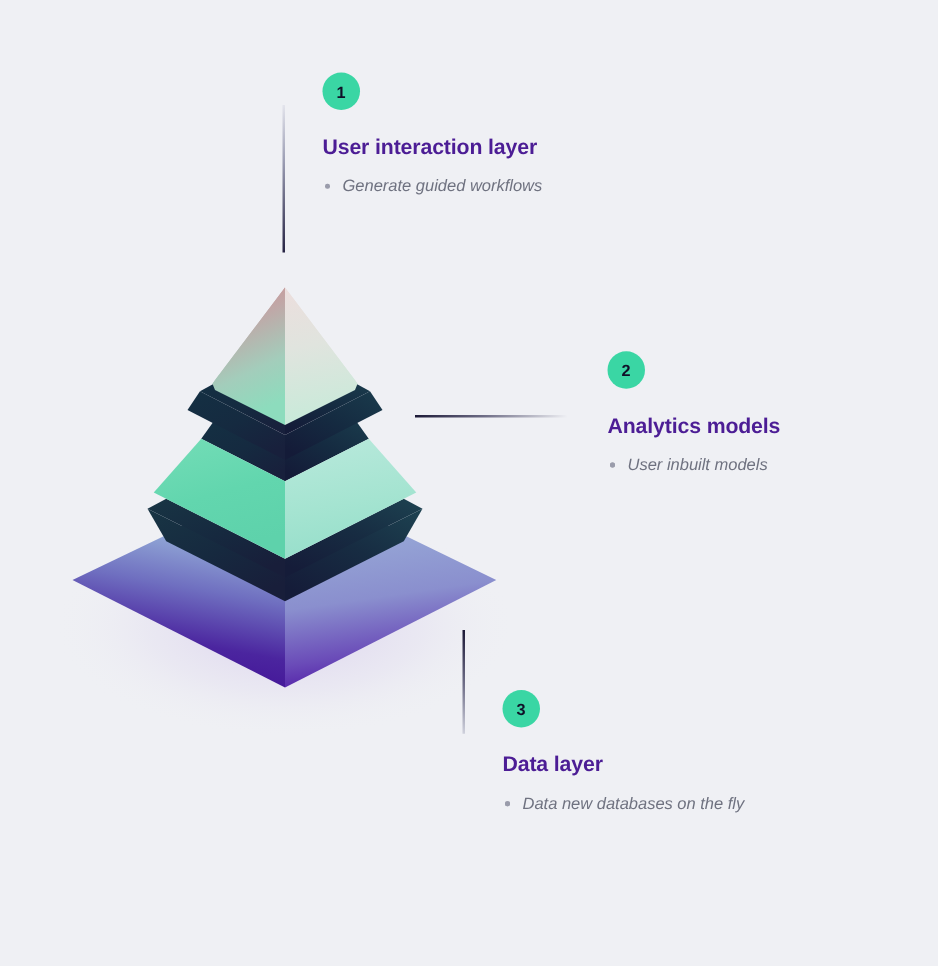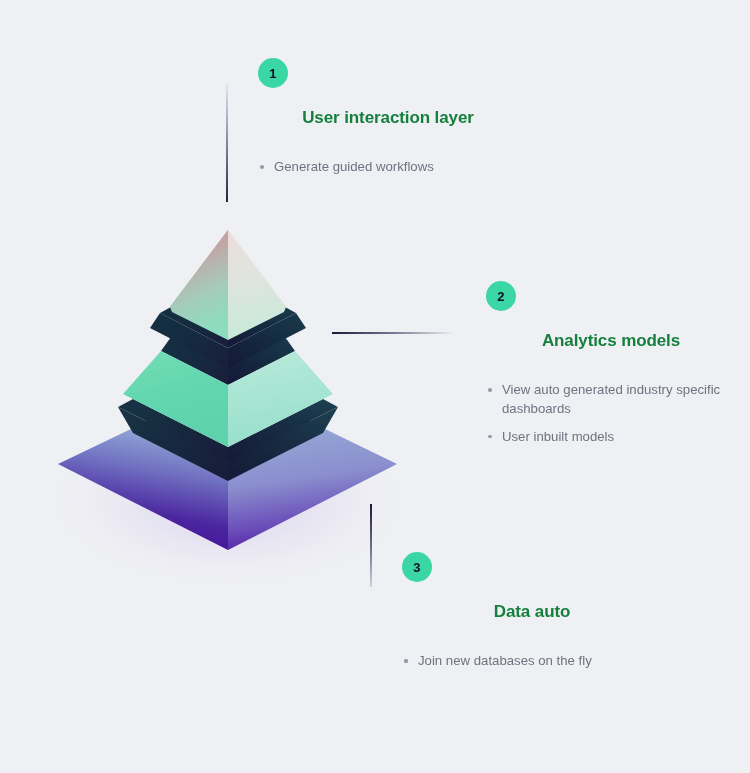--- a/index.html
+++ b/index.html
@@ -79,30 +79,30 @@
     align-items: center;
     justify-content: center;
     line-height: 1;
     letter-spacing: 0.2px;
   }
 
   .block-title {
     margin-top: 20px;
     font-size: 17px;
     font-weight: bold;
-    color: #15803d;
+    color: #4c1d95;
     letter-spacing: -0.1px;
     line-height: 1.2;
-    text-align: center;
   }
 
   ul.bullets {
     list-style: none;
-    margin: 30px 0 0 0;
+    margin: 12px 0 0 0;
     padding: 0;
+    font-style: italic;
   }
   ul.bullets li {
     position: relative;
     padding-left: 16px;
     font-size: 13.2px;
     color: #6f7280;
     line-height: 1.42;
     margin-bottom: 9px;
   }
   ul.bullets li:last-child { margin-bottom: 0; }
@@ -243,27 +243,27 @@
     <div class="block-title">User interaction layer</div>
     <ul class="bullets">
       <li><span class="dot"></span><span>Generate guided workflows</span></li>
     </ul>
   </div>
 
   <div class="block" id="block-2">
     <div class="badge">2</div>
     <div class="block-title">Analytics models</div>
     <ul class="bullets">
-      <li><span class="dot"></span><span>View auto generated industry specific dashboards</span></li>
+      <li><span class="dot"></span></li>
       <li><span class="dot"></span><span>User inbuilt models</span></li>
     </ul>
   </div>
 
   <div class="block" id="block-3">
     <div class="badge">3</div>
-    <div class="block-title">Data auto</div>
+    <div class="block-title">Data layer</div>
     <ul class="bullets">
       <li><span class="dot"></span></li>
-      <li><span class="dot"></span><span>Join new databases on the fly</span></li>
+      <li><span class="dot"></span><span>Data new databases on the fly</span></li>
     </ul>
   </div>
 
 </div>
 
 </body></html>

